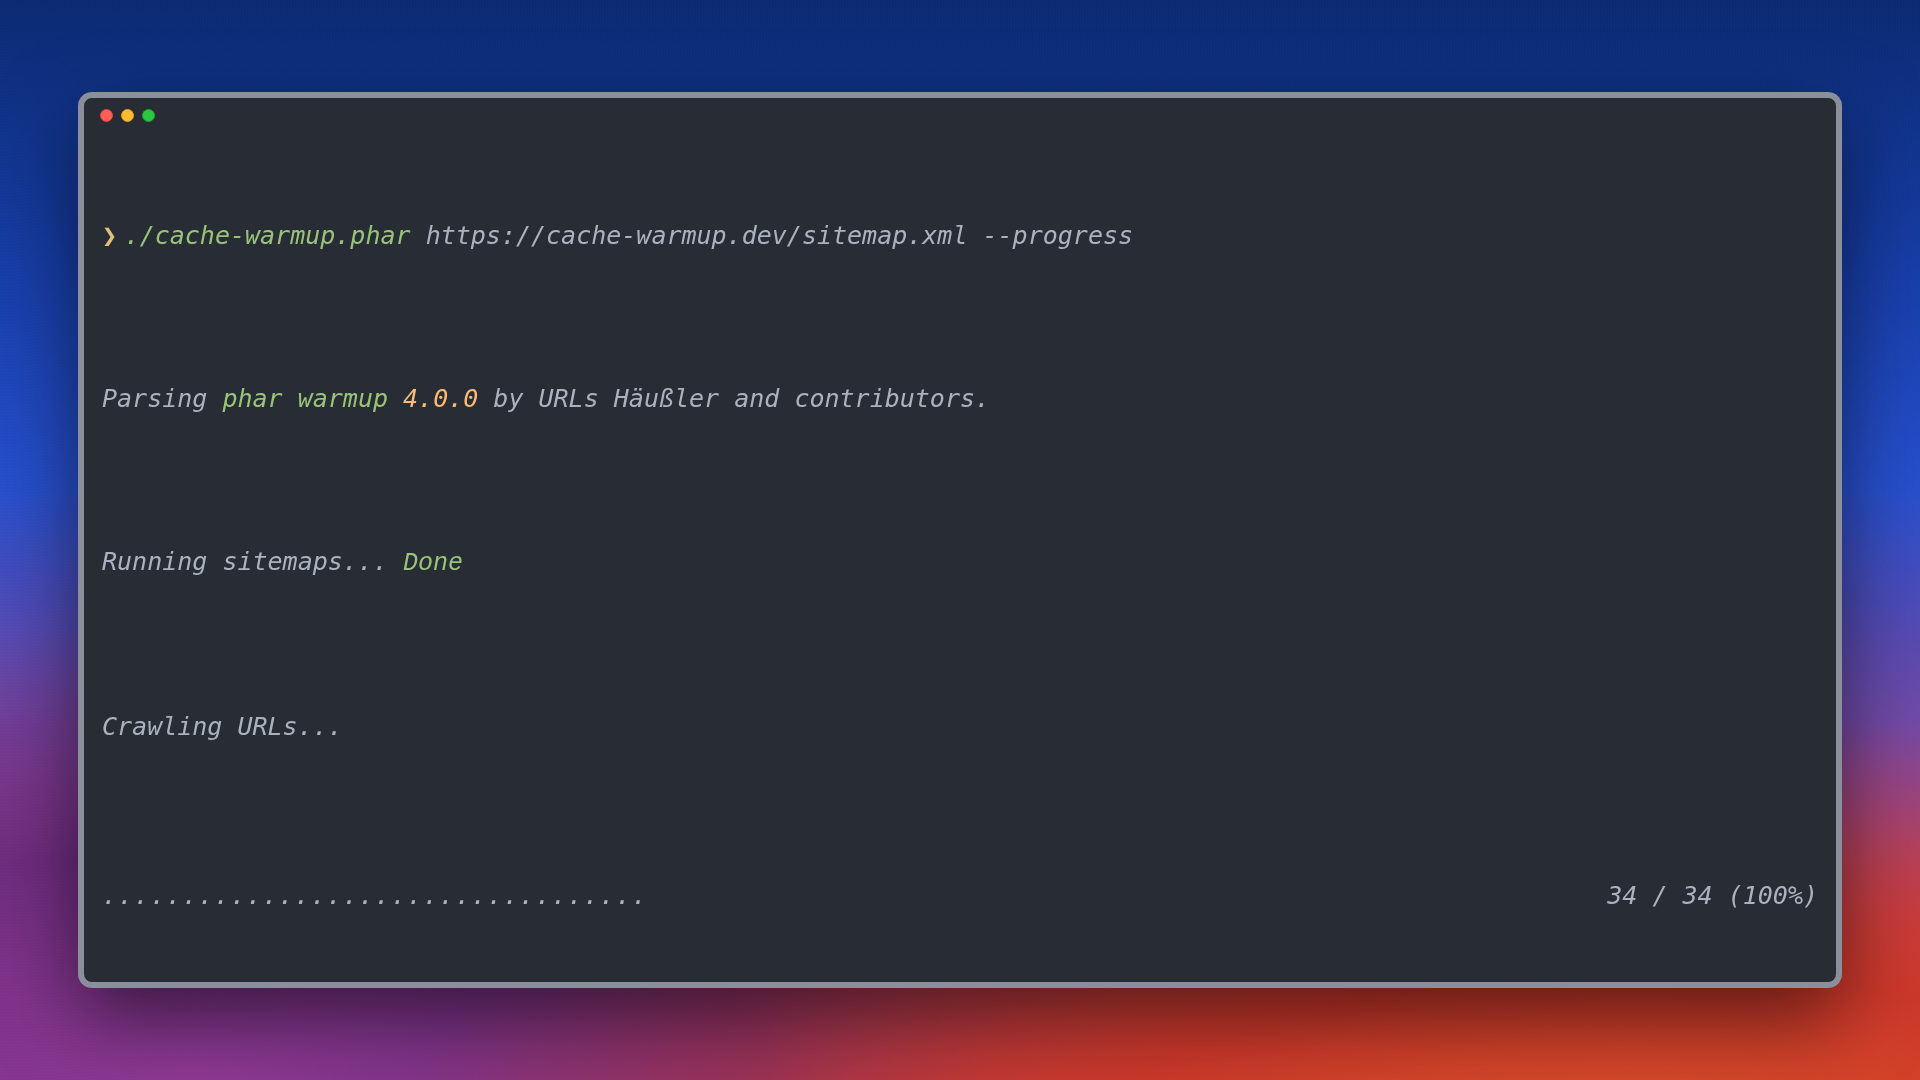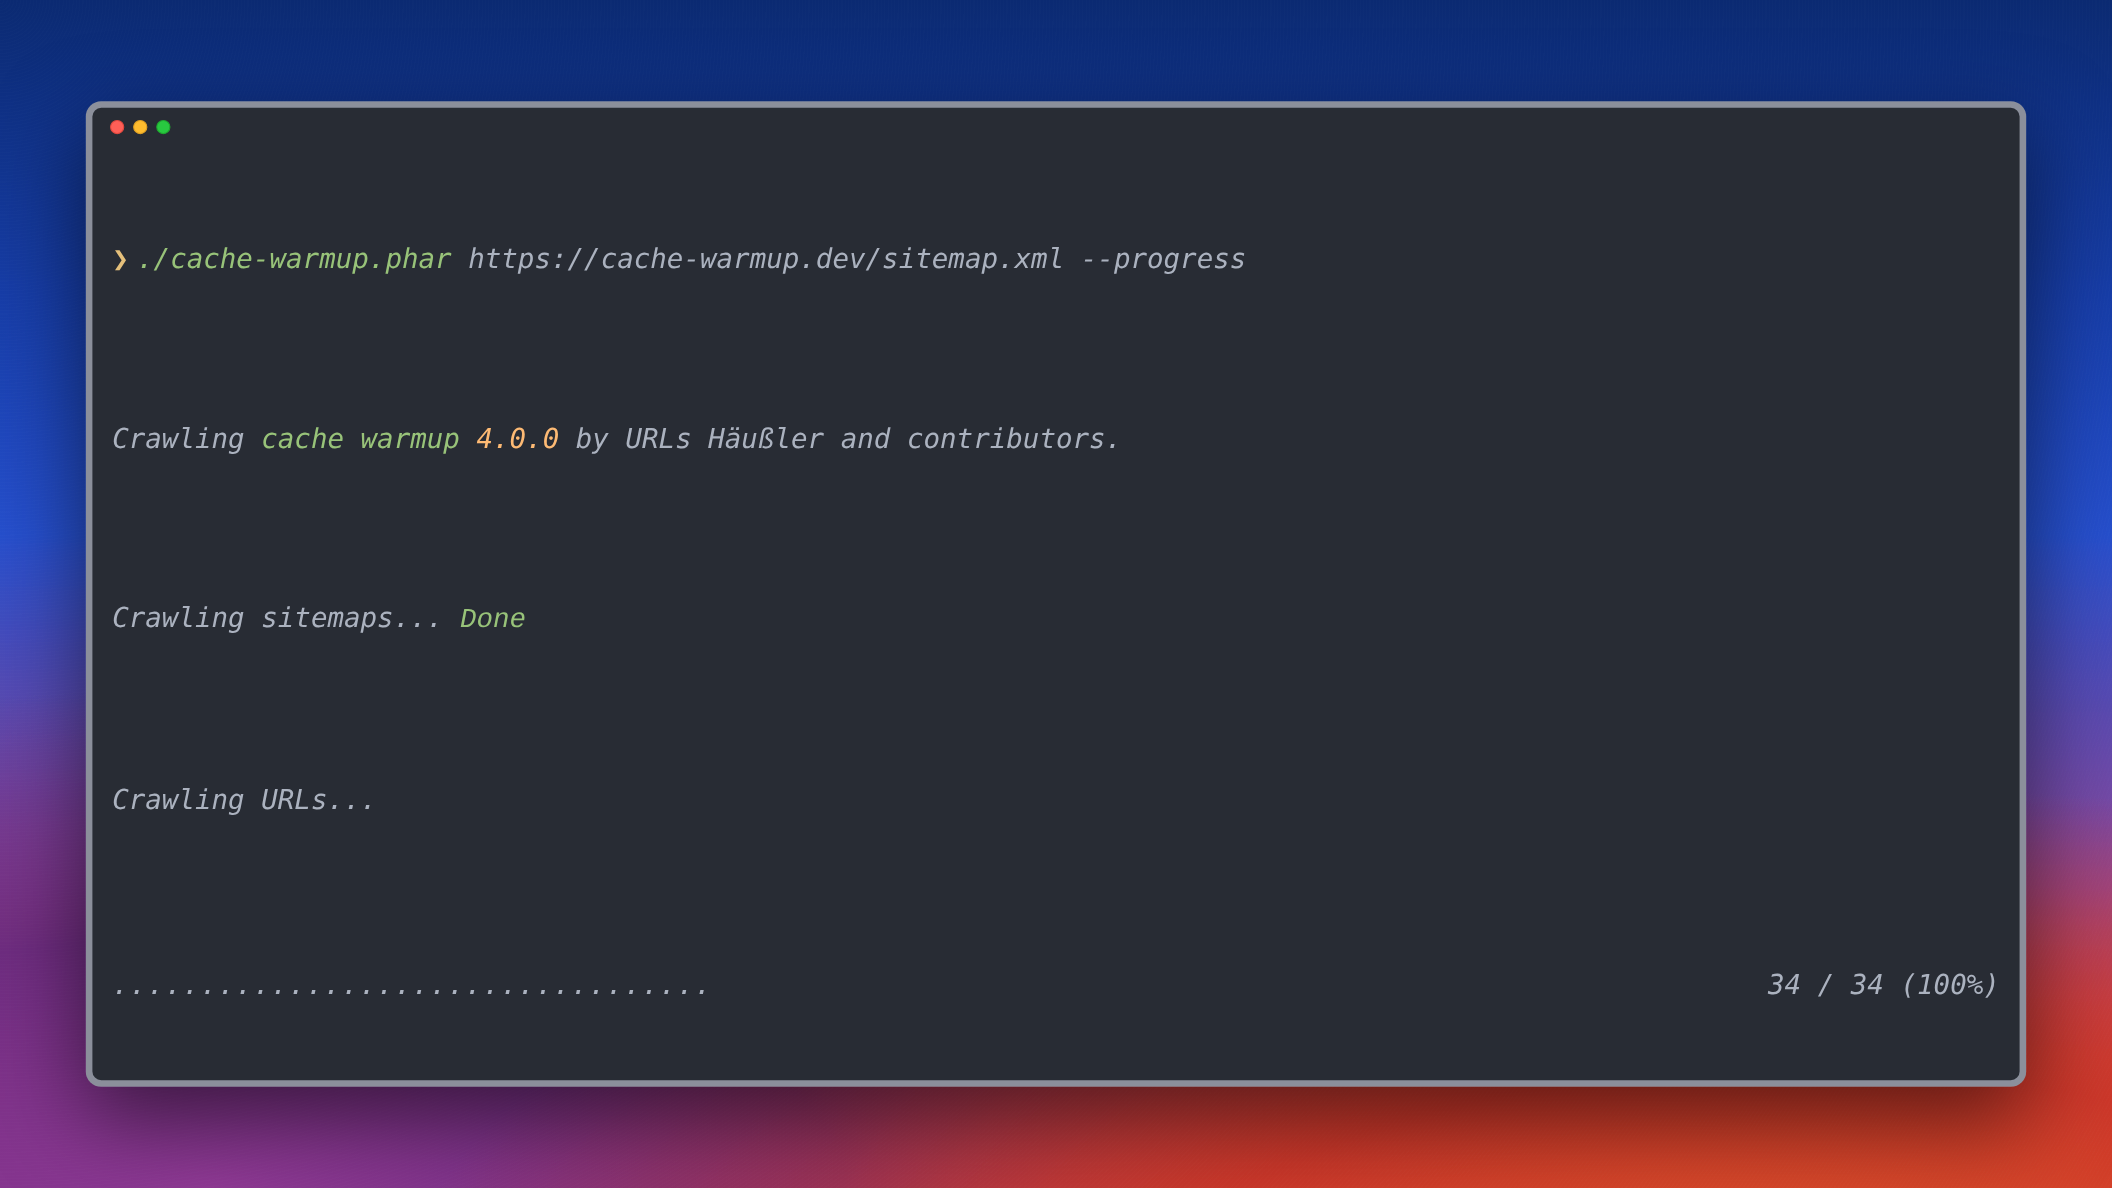--- a/index.html
+++ b/index.html
@@ -95,23 +95,23 @@
 <div class="terminal-window">
   <div class="titlebar">
     <div class="traffic-light tl-close"></div>
     <div class="traffic-light tl-minimize"></div>
     <div class="traffic-light tl-zoom"></div>
   </div>
 
   <div class="terminal-body">
     <div class="line"><span class="prompt-caret">❯</span><span class="cmd-bin">./cache-warmup.phar</span> <span class="cmd-arg">https://cache-warmup.dev/sitemap.xml --progress</span></div>
 
-    <div class="line"><span>Crawling </span><span class="hl-name">cache warmup </span><span class="hl-ver">4.0.0</span><span> by URLs Häußler and contributors.</span></div>
+    <div class="line"><span>Parsing </span><span class="hl-name">phar warmup </span><span class="hl-ver">4.0.0</span><span> by URLs Häußler and contributors.</span></div>
 
-    <div class="line"><span>Crawling sitemaps... </span><span class="hl-done">Done</span></div>
+    <div class="line"><span>Running sitemaps... </span><span class="hl-done">Done</span></div>
 
     <div class="line">Crawling URLs...</div>
 
     <div class="progress-row"><span class="dots">..................................</span><span>34 / 34 (100%)</span></div>
 
     
 
     
   </div>
 </div>

